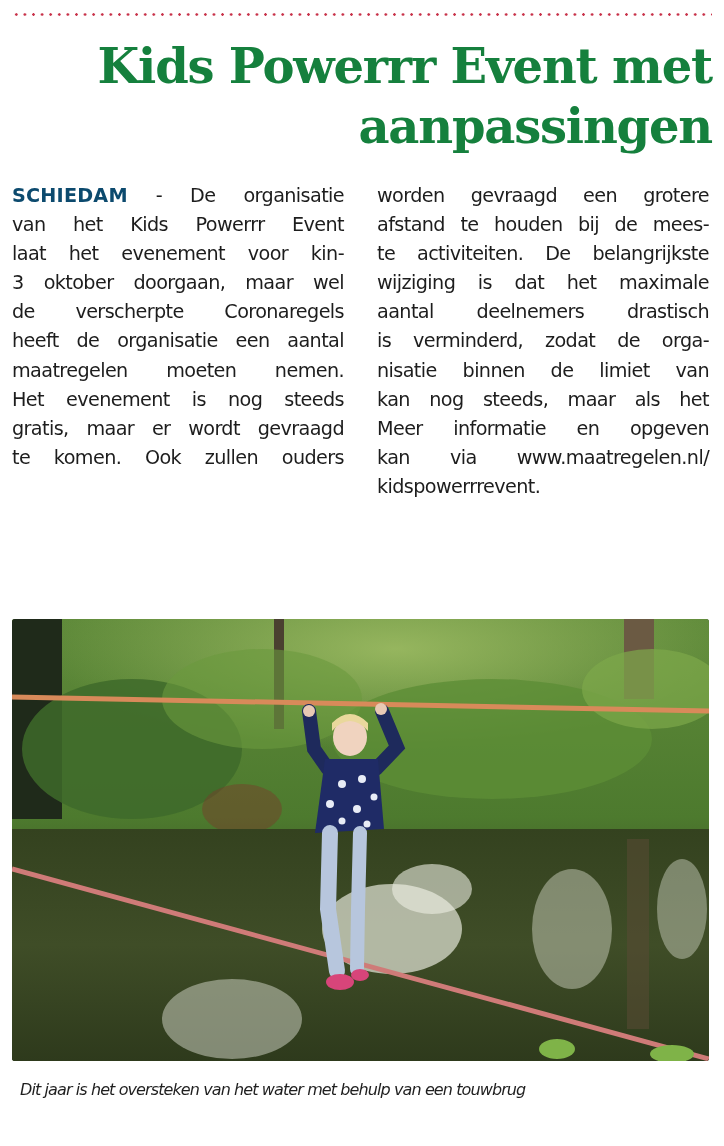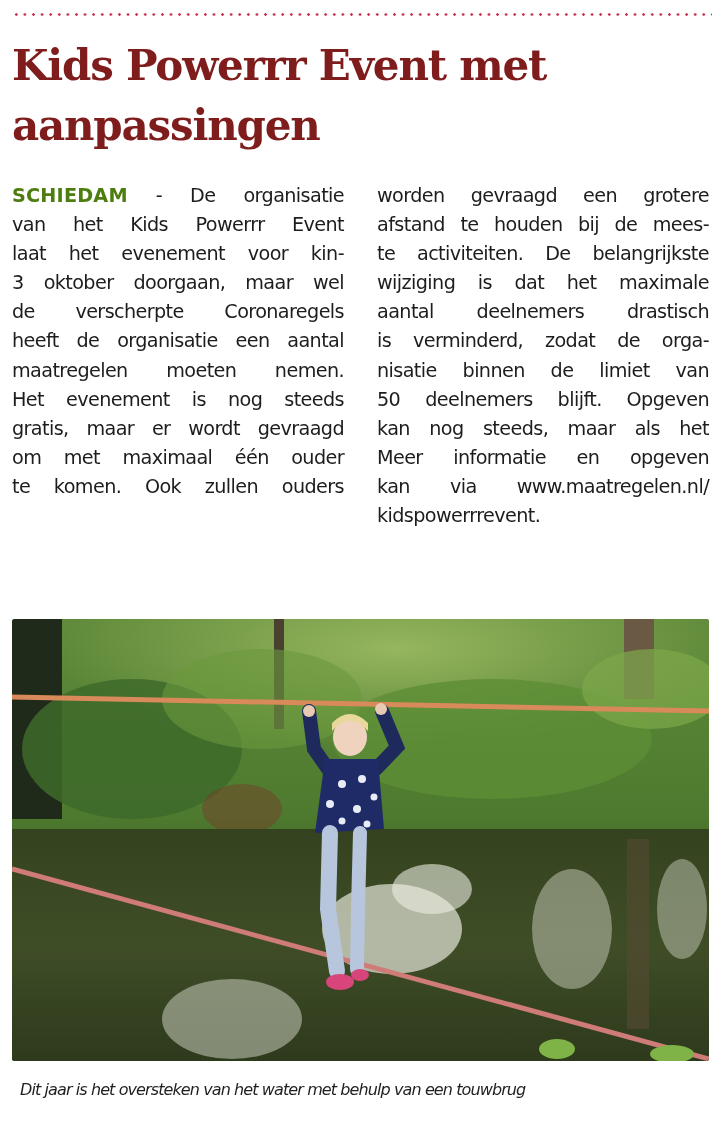--- a/index.html
+++ b/index.html
@@ -25,24 +25,25 @@
       background-repeat: repeat-x;
     }
     .headline {
       position: absolute;
       left: 12px;
       top: 36px;
       width: 700px;
       margin: 0;
       font-family: "DejaVu Serif", serif;
       font-weight: bold;
-      font-size: 42px;
+      font-size: 48px;
       line-height: 60px;
       letter-spacing: -1.2px;
-      color: #7f1d1d;
+      color: #15803d;
+      text-align: right;
     }
     .columns {
       position: absolute;
       top: 181px;
       left: 12px;
       width: 697px;
       display: flex;
       justify-content: space-between;
     }
     .col {
@@ -60,21 +61,21 @@
     .col .line {
       display: block;
       text-align: justify;
       text-align-last: justify;
       white-space: nowrap;
     }
     .col .line.last {
       text-align-last: left;
     }
     .dateline {
-      color: #4d7c0f;
+      color: #0c4a6e;
       font-weight: bold;
       letter-spacing: 0.2px;
     }
     .photo {
       position: absolute;
       left: 12px;
       top: 619px;
       width: 697px;
       height: 442px;
       overflow: hidden;
@@ -112,32 +113,30 @@
   <div class="col">
     <span class="line"><span class="dateline">SCHIEDAM</span><span> - De organisatie</span></span>
     <span class="line">van het Kids Powerrr Event</span>
     <span class="line">laat het evenement voor kin-</span>
     <span class="line">3 oktober doorgaan, maar wel</span>
     <span class="line">de verscherpte Coronaregels</span>
     <span class="line">heeft de organisatie een aantal</span>
     <span class="line">maatregelen moeten nemen.</span>
     <span class="line">Het evenement is nog steeds</span>
     <span class="line">gratis, maar er wordt gevraagd</span>
-    <span class="line">om met maximaal één ouder</span>
     <span class="line">te komen. Ook zullen ouders</span>
   </div>
   <div class="col">
     <span class="line">worden gevraagd een grotere</span>
     <span class="line">afstand te houden bij de mees-</span>
     <span class="line">te activiteiten. De belangrijkste</span>
     <span class="line">wijziging is dat het maximale</span>
     <span class="line">aantal deelnemers drastisch</span>
     <span class="line">is verminderd, zodat de orga-</span>
     <span class="line">nisatie binnen de limiet van</span>
-    <span class="line">50 deelnemers blijft. Opgeven</span>
     <span class="line">kan nog steeds, maar als het</span>
     <span class="line">Meer informatie en opgeven</span>
     <span class="line">kan via www.maatregelen.nl/</span>
     <span class="line last">kidspowerrrevent.</span>
   </div>
 </div>
 
 <div class="photo" title="Girl in a navy jacket with white pattern and light jeans crossing a rope bridge over a pond, holding the upper rope, with green trees in the background reflected in the water">
   <svg width="697" height="442" viewBox="0 0 697 442" xmlns="http://www.w3.org/2000/svg">
     <defs>

